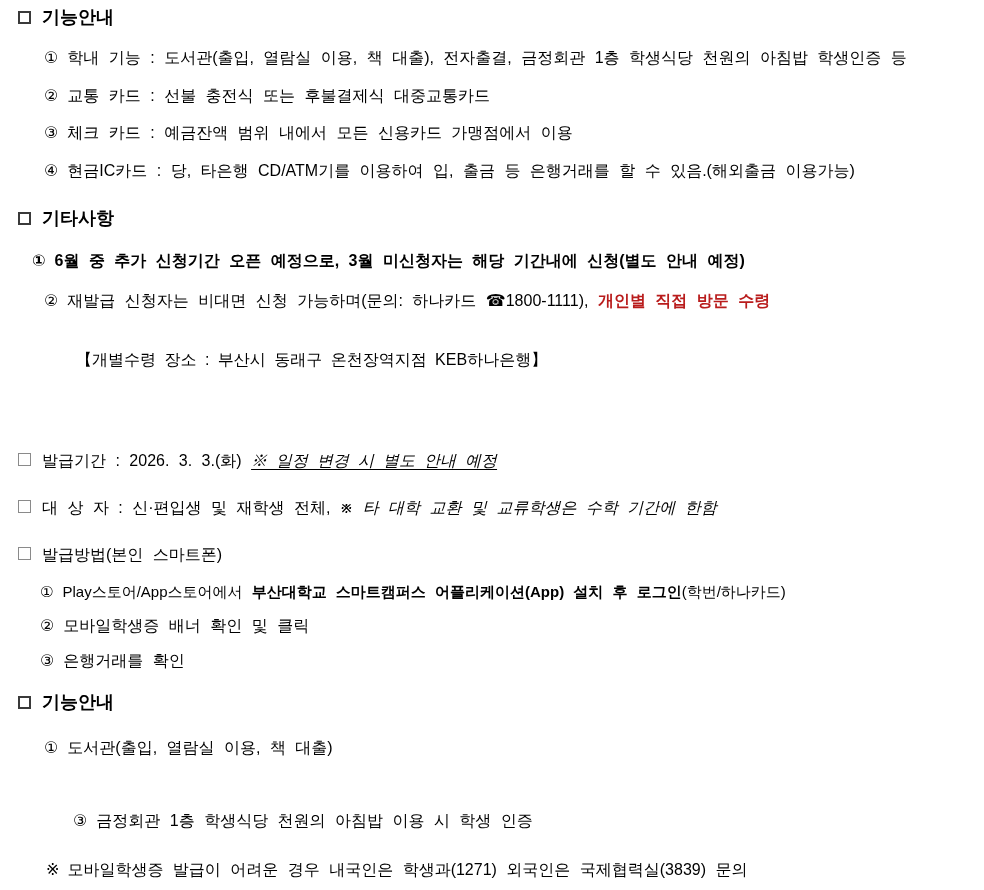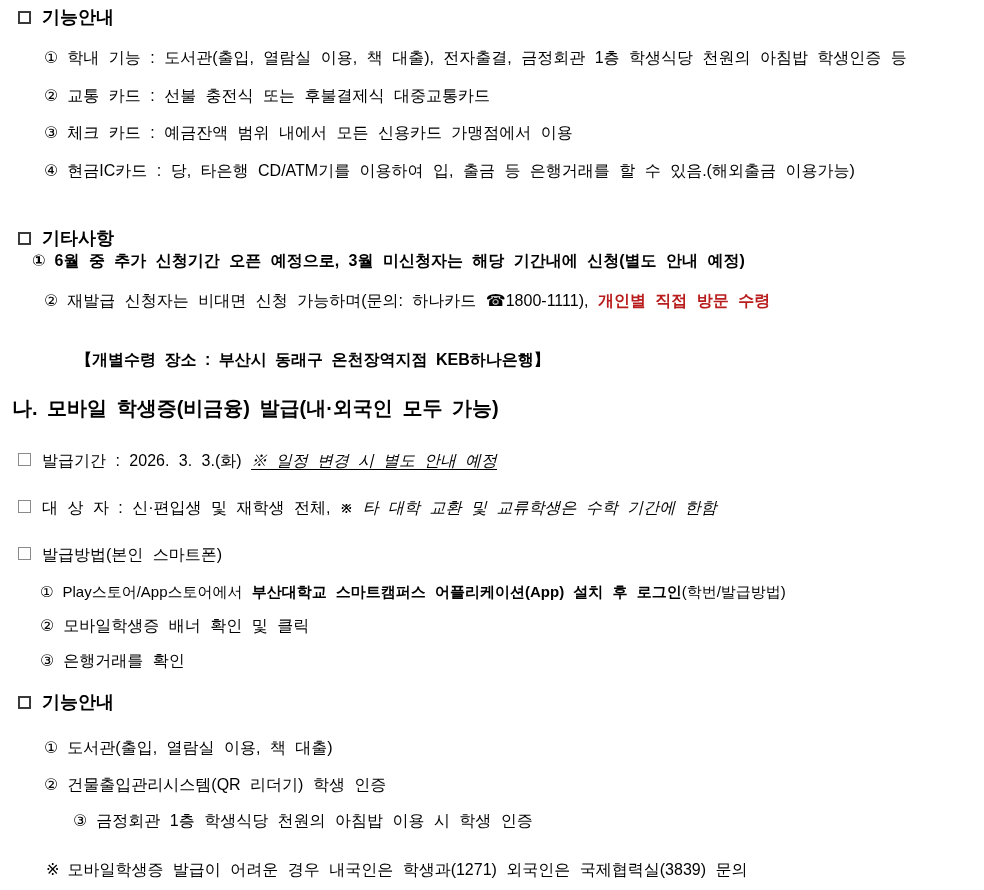--- a/index.html
+++ b/index.html
@@ -39,21 +39,21 @@
   }
   .box.light{
     border:1.5px solid #8a8a8a;
     vertical-align:0px;
   }
   .num{margin-right:9px;}
   .bold{font-weight:bold;}
   .blue{color:#b91c1c;font-weight:bold;}
   .italic{font-style:italic;}
   .underline{text-decoration:underline;text-underline-offset:3px;font-family:Liberation Serif, serif;}
-  .pickup{font-weight:bold;word-spacing:4px;}
+  .pickup{font-weight:normal;word-spacing:4px;}
   .footnote .mark{margin-right:8px;}
 </style>
 </head>
 <body>
 
 <div class="page">
 
   <div class="line sec-heading" style="top:6px;left:18px;">
     <span class="box"></span><span>기능안내</span>
   </div>
@@ -64,64 +64,60 @@
   <div class="line" style="top:86px;left:44px;">
     <span class="num">②</span><span>교통 카드 : 선불 충전식 또는 후불결제식 대중교통카드</span>
   </div>
   <div class="line" style="top:123px;left:44px;">
     <span class="num">③</span><span>체크 카드 : 예금잔액 범위 내에서 모든 신용카드 가맹점에서 이용</span>
   </div>
   <div class="line" style="top:161px;left:44px;">
     <span class="num">④</span><span>현금IC카드 : 당, 타은행 CD/ATM기를 이용하여 입, 출금 등 은행거래를 할 수 있음.(해외출금 이용가능)</span>
   </div>
 
-  <div class="line sec-heading" style="top:227px;left:18px;">
+  <div class="line sec-heading" style="top:207px;left:18px;">
     <span class="box"></span><span>기타사항</span>
   </div>
 
   <div class="line bold" style="top:251px;left:32px;">
     <span class="num">①</span><span>6월 중 추가 신청기간 오픈 예정으로, 3월 미신청자는 해당 기간내에 신청(별도 안내 예정)</span>
   </div>
   <div class="line" style="top:291px;left:44px;">
     <span class="num">②</span><span>재발급 신청자는 비대면 신청 가능하며(문의: 하나카드 ☎1800-1111), </span><span class="blue">개인별 직접 방문 수령</span>
   </div>
   <div class="line pickup" style="top:350px;left:76px;">【개별수령 장소 : 부산시 동래구 온천장역지점 KEB하나은행】</div>
 
-  <div class="line na-heading" style="top:396px;left:12px;">나. 모바일 학생증(비금융) 발급(내·외국인 모두 가능)</div>
 
   <div class="line" style="top:451px;left:18px;">
     <span class="box light"></span><span>발급기간 : 2026. 3. 3.(화) </span><span class="italic underline">※ 일정 변경 시 별도 안내 예정</span>
   </div>
 
   <div class="line" style="top:498px;left:18px;">
     <span class="box light"></span><span>대 상 자 : 신·편입생 및 재학생 전체, </span><span class="italic">※ 타 대학 교환 및 교류학생은 수학 기간에 한함</span>
   </div>
 
   <div class="line" style="top:545px;left:18px;">
     <span class="box light"></span><span>발급방법(본인 스마트폰)</span>
   </div>
   <div class="line" style="top:583px;left:40px;font-size:15px;">
-    <span class="num">①</span><span>Play스토어/App스토어에서 </span><span class="bold">부산대학교 스마트캠퍼스 어플리케이션(App) 설치 후 로그인</span><span>(학번/발급방법)</span>
+    <span class="num">①</span><span>Play스토어/App스토어에서 </span><span class="bold">부산대학교 스마트캠퍼스 어플리케이션(App) 설치 후 로그인</span><span>(학번/하나카드)</span>
   </div>
   <div class="line" style="top:616px;left:40px;">
     <span class="num">②</span><span>모바일학생증 배너 확인 및 클릭</span>
   </div>
   <div class="line" style="top:651px;left:40px;">
     <span class="num">③</span><span>은행거래를 확인</span>
   </div>
 
   <div class="line sec-heading" style="top:691px;left:18px;">
     <span class="box"></span><span>기능안내</span>
   </div>
   <div class="line" style="top:738px;left:44px;">
     <span class="num">①</span><span>도서관(출입, 열람실 이용, 책 대출)</span>
   </div>
-  <div class="line" style="top:775px;left:44px;">
-    <span class="num">②</span><span>건물출입관리시스템(QR 리더기) 학생 인증</span>
-  </div>
   <div class="line" style="top:811px;left:44px;margin-left:29px;">
     <span class="num">③</span><span>금정회관 1층 학생식당 천원의 아침밥 이용 시 학생 인증</span>
   </div>
 
   <div class="line footnote" style="top:860px;left:46px;">
     <span class="mark">※</span><span>모바일학생증 발급이 어려운 경우 내국인은 학생과(1271) 외국인은 국제협력실(3839) 문의</span>
   </div>
 
 </div>
 

